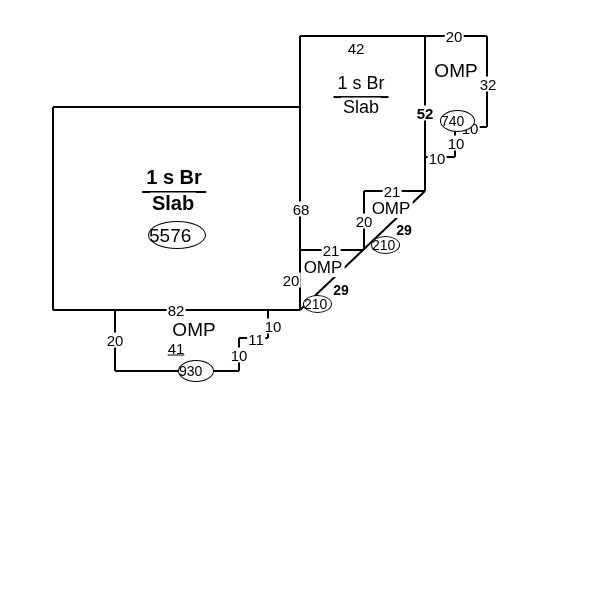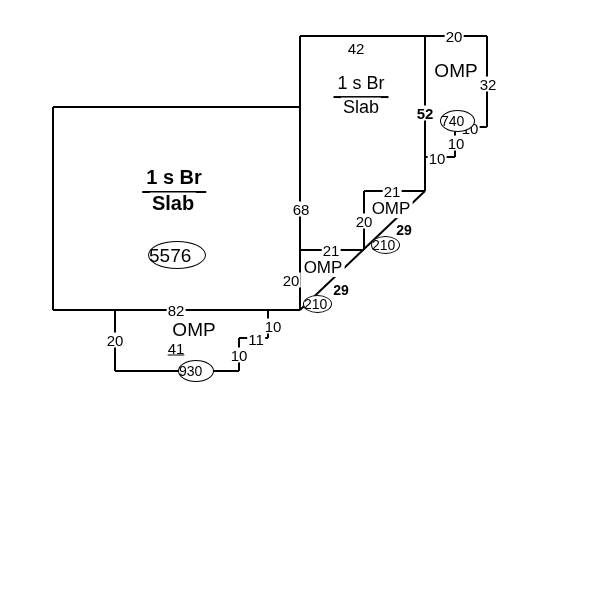--- a/index.html
+++ b/index.html
@@ -94,21 +94,21 @@
   <span class="dim" style="left:301px;top:209px;">68</span>
   <span class="dim" style="left:176px;top:310px;">82</span>
   <span class="dim" style="left:115px;top:340px;">20</span>
   <span class="dim" style="left:176px;top:348px;text-decoration:underline;">41</span>
   <span class="dim" style="left:239px;top:355px;">10</span>
   <span class="dim" style="left:256px;top:339px;">11</span>
   <span class="dim" style="left:273px;top:326px;">10</span>
 
   <div class="sec t-main frac" style="left:174px;top:180px;">1 s Br</div>
   <div class="sec t-main" style="left:173px;top:203px;">Slab</div>
-  <div class="oval oval-lg" style="left:148px;top:224px;width:56px;height:26px;">
+  <div class="oval oval-lg" style="left:148px;top:204px;width:56px;height:26px;">
     <span>5576</span>
   </div>
 
   <div class="sec t-upper frac" style="left:361px;top:86px;">1 s Br</div>
   <div class="sec t-upper" style="left:361px;top:107px;">Slab</div>
 
   <div class="sec t-omp-lg" style="left:456px;top:71px;">OMP</div>
   <div class="oval oval-md" style="left:440px;top:93px;width:33px;height:20px;">
     <span>740</span>
   </div>

